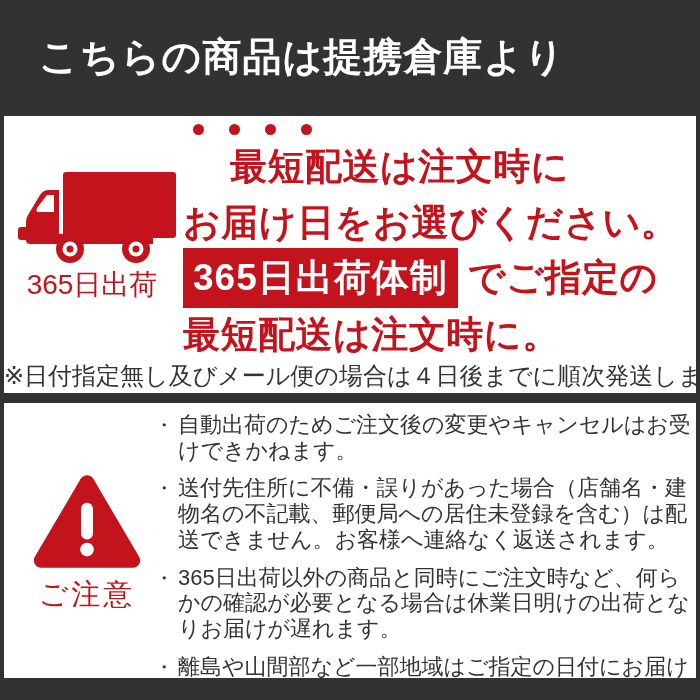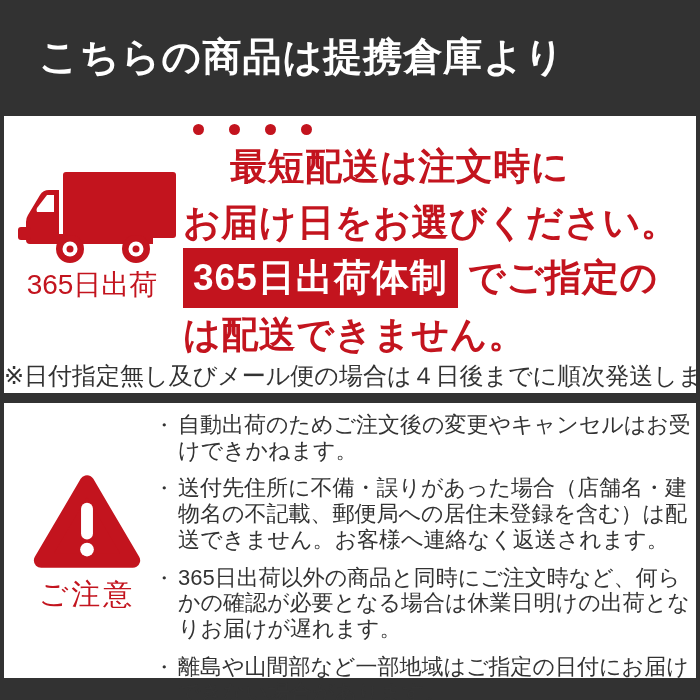--- a/index.html
+++ b/index.html
@@ -181,21 +181,21 @@
     </div>
 
     <div class="rl rl1">最短配送は注文時に</div>
     <div class="rl rl2">お届け日をお選びください。</div>
 
     <div class="badge-row">
       <span class="badge">365日出荷体制</span>
       <span class="rl">でご指定の</span>
     </div>
 
-    <div class="rl rl4">は配送できません。</div>
+    <div class="rl rl4">最短配送は注文時に。</div>
 
     <div class="note">※日付指定無し及びメール便の場合は４日後までに順次発送します。</div>
   </div>
 
   <div class="box box2">
 
     <div class="tri-wrap">
       <svg viewBox="0 0 120 106" width="110" height="98">
         <polygon points="60,10 110,95 10,95" fill="#c3141e" stroke="#c3141e" stroke-width="16" stroke-linejoin="round"></polygon>
         <rect x="53.5" y="32" width="13" height="40" rx="6.5" fill="#ffffff"></rect>

